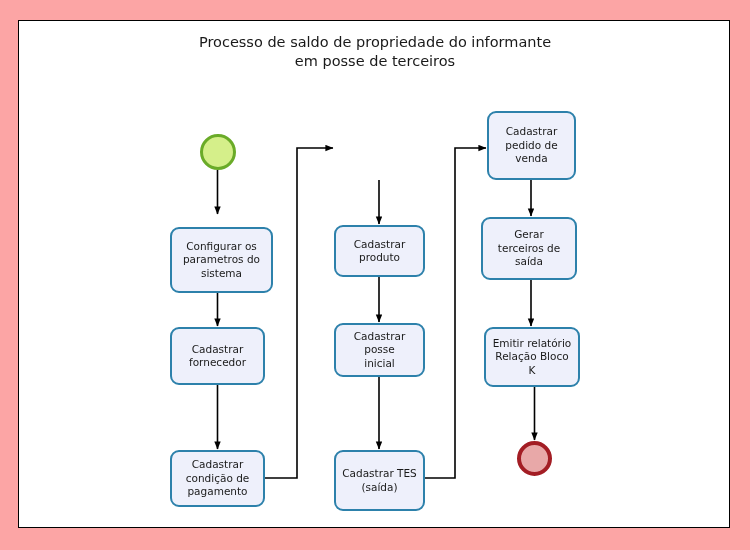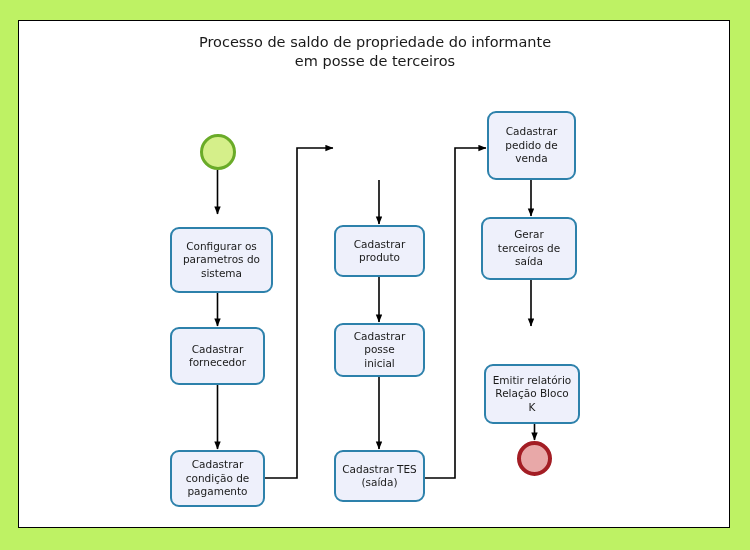--- a/index.html
+++ b/index.html
@@ -10,21 +10,21 @@
   body {
     width: 750px;
     height: 550px;
     font-family: "DejaVu Sans", "Liberation Sans", sans-serif;
     overflow: hidden;
   }
   #canvas {
     position: relative;
     width: 750px;
     height: 550px;
-    background: #bef264;
+    background: #fca5a5;
   }
   #frame {
     position: absolute;
     left: 18px;
     top: 20px;
     width: 712px;
     height: 508px;
     border: 1.5px solid #000000;
     box-sizing: border-box;
     background: #ffffff;
@@ -133,28 +133,28 @@
 condição de
 pagamento</div>
 
 
   <div class="node" style="left:334px; top:225px; width:91px; height:52px;">Cadastrar
 produto</div>
 
   <div class="node" style="left:334px; top:323px; width:91px; height:54px;">Cadastrar posse
 inicial</div>
 
-  <div class="node" style="left:334px; top:450px; width:91px; height:52px;">Cadastrar TES
+  <div class="node" style="left:334px; top:450px; width:91px; height:61px;">Cadastrar TES
 (saída)</div>
 
   <div class="node" style="left:487px; top:111px; width:89px; height:69px;">Cadastrar
 pedido de
 venda</div>
 
   <div class="node" style="left:481px; top:217px; width:96px; height:63px;">Gerar
 terceiros de
 saída</div>
 
-  <div class="node" style="left:484px; top:327px; width:96px; height:60px;margin-top:37px;">Emitir relatório
+  <div class="node" style="left:484px; top:327px; width:96px; height:60px;">Emitir relatório
 Relação Bloco
 K</div>
 
 </div>
 
 </body></html>

